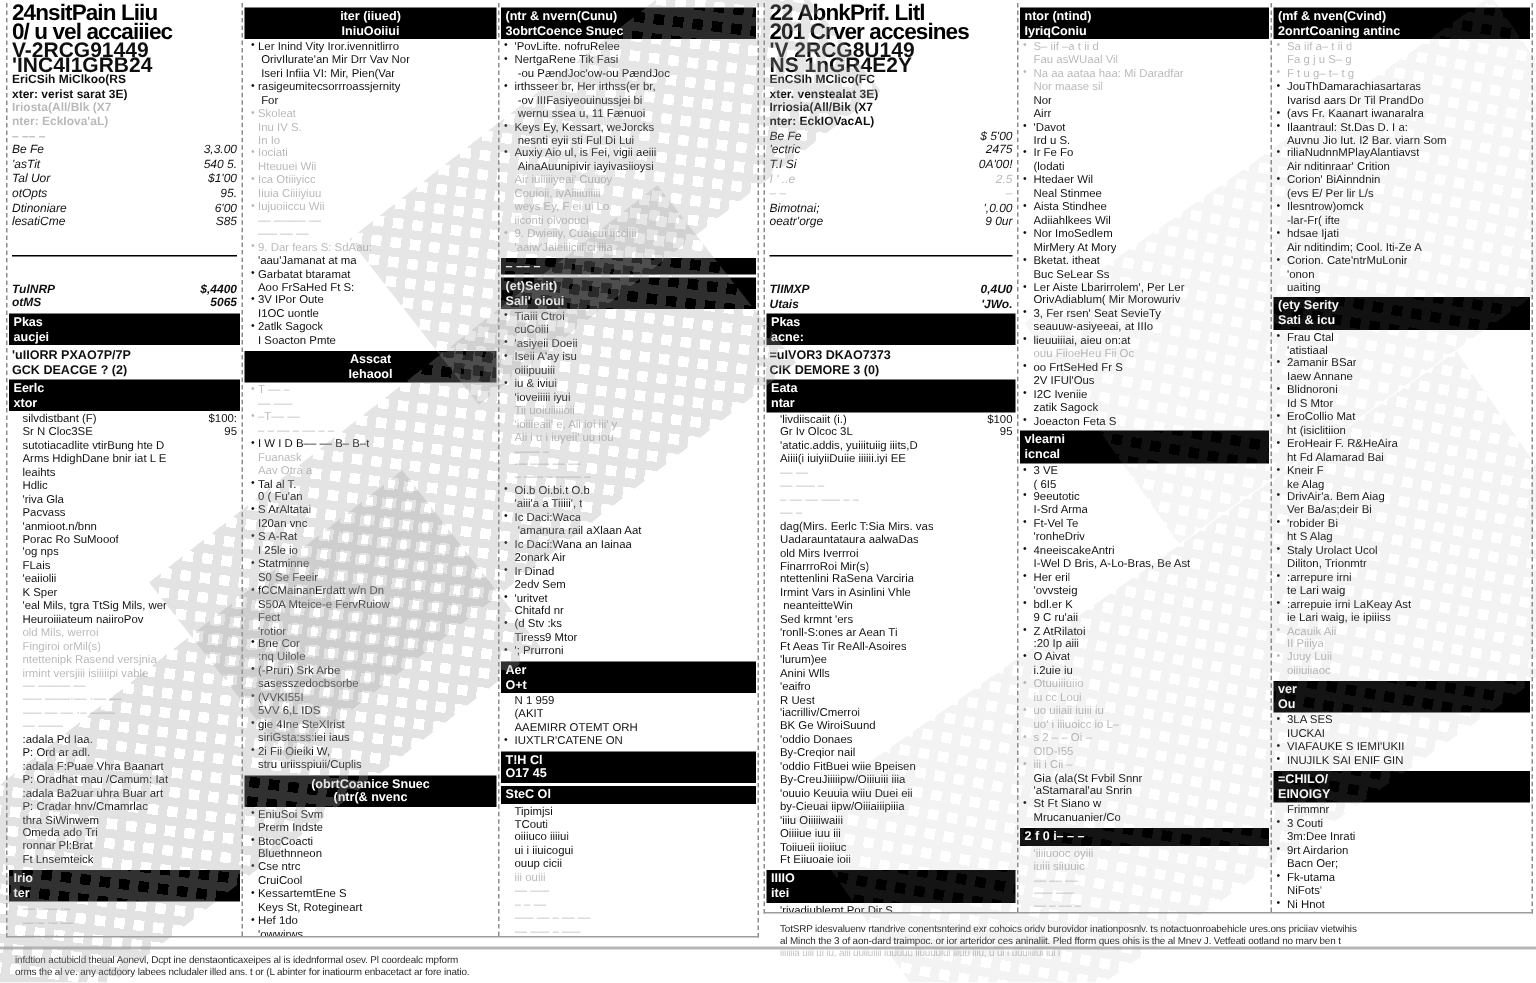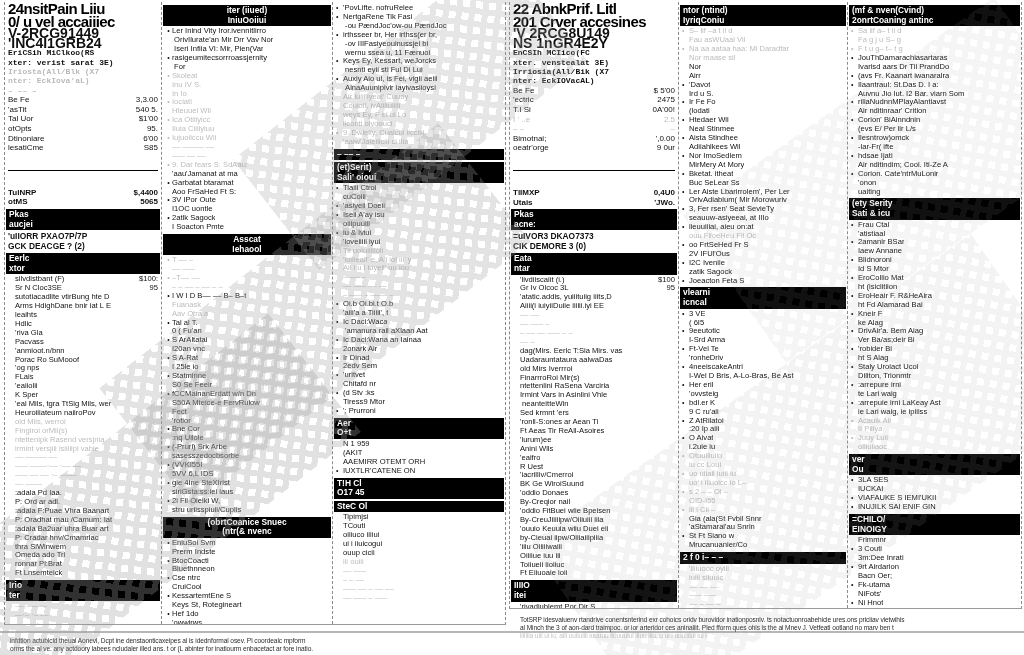--- a/index.html
+++ b/index.html
@@ -11,22 +11,22 @@
            border-bottom:1px solid #9a9a9a;background:transparent;}
   .s1{left:4px;width:500px;height:622px;}
   .s2{left:509px;width:511px;height:606px;}
   .col{overflow:hidden;padding:1px 3px 0 3px;box-sizing:border-box;}
   .col + .col{border-left:1px dashed #8a8a8a;}
   .s1 .c1{width:156px;} .s1 .c2{width:171px;text-align:center;} .s1 .c3{width:173px;}
   .s2 .c1{width:168px;} .s2 .c2{width:169px;} .s2 .c3{width:174px;}
   .h1{font-size:15px;line-height:15px;font-weight:bold;letter-spacing:-0.6px;
       white-space:nowrap;overflow:visible;margin-top:-2px;color:#000;position:relative;z-index:2;}
   .vinl{font-size:14px;line-height:9.6px;font-weight:bold;white-space:nowrap;}
-  .txtl{font-size:8px;line-height:9.4px;font-weight:bold;white-space:nowrap;overflow:hidden;font-family:Liberation Mono, monospace;}
-  .prow,.trow{display:flex;justify-content:space-between;font-size:8px;line-height:9.6px;white-space:nowrap;}
+  .txtl{font-size:8px;line-height:9.4px;font-weight:bold;white-space:nowrap;overflow:hidden;}
+  .prow,.trow{display:flex;justify-content:space-between;font-size:8px;line-height:9.6px;white-space:nowrap;font-style:italic;}
   .trow{font-weight:bold;}
   .totwrap{border-top:1.5px solid #000;margin-top:17px;padding-top:17px;}
   .bar{background:#000;color:#fff;font-size:8.4px;font-weight:bold;line-height:9.6px;
        padding:1px 3px;margin:2px -2px 1px -2px;white-space:nowrap;overflow:hidden;min-height:9px;}
   .boldl{font-size:8.4px;font-weight:bold;line-height:10px;white-space:nowrap;overflow:hidden;}
   .items{margin-top:1px;}
   .item{display:flex;font-size:7.6px;line-height:8.9px;white-space:nowrap;overflow:hidden;}
   .item .blt{width:7px;flex:0 0 7px;font-size:7px;visibility:hidden;}
   .item.b .blt{visibility:visible;}
   .item .tx{overflow:hidden;}
@@ -538,20 +538,24 @@
             <span class="blt">•</span>
             <span class="tx">Hef 1do</span>
           </div>
           <div class="item">
             <span class="blt">•</span>
             <span class="tx">'owwirws</span>
           </div>
         </div>
       </div>
     <div class="col c3">
+        <div class="bar">
+          <div>(ntr &amp; nvern(Cunu)</div>
+          <div>3obrtCoence Snuec</div>
+        </div>
         <div class="items">
           <div class="item b">
             <span class="blt">•</span>
             <span class="tx">'PovLifte. nofruRelee</span>
           </div>
           <div class="item b">
             <span class="blt">•</span>
             <span class="tx">NertgaRene Tik Fasi</span>
           </div>
           <div class="item">

